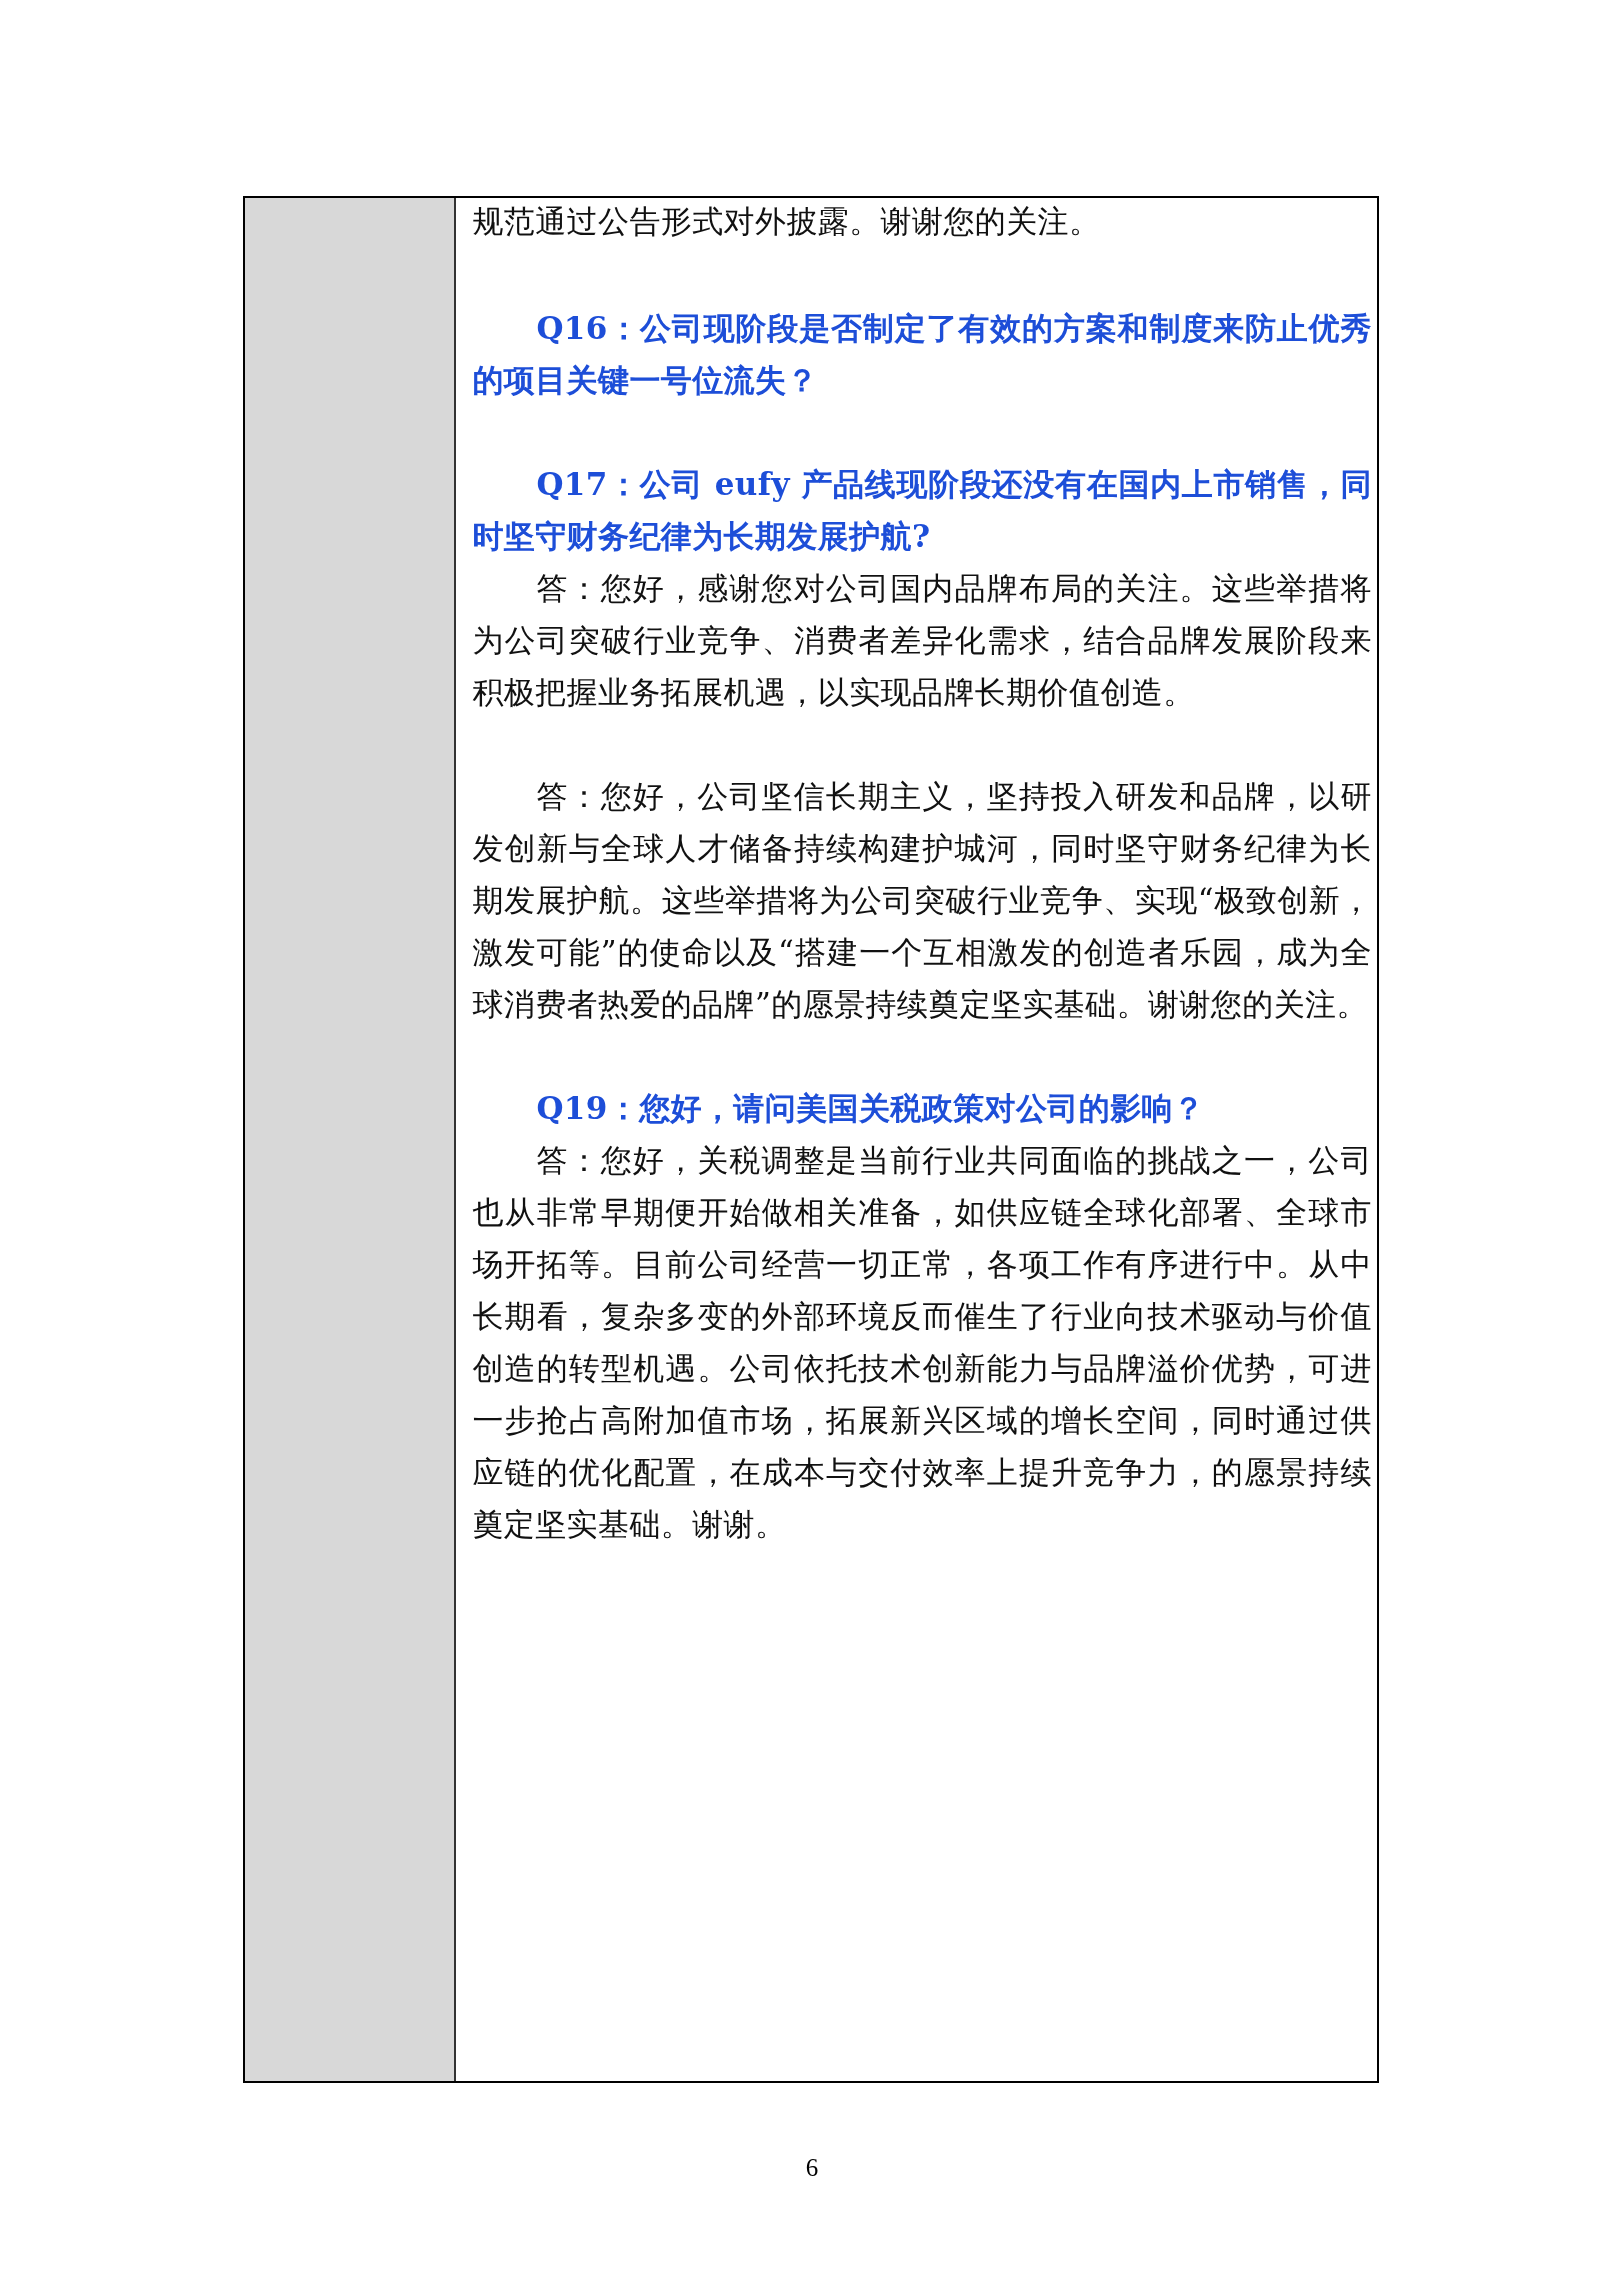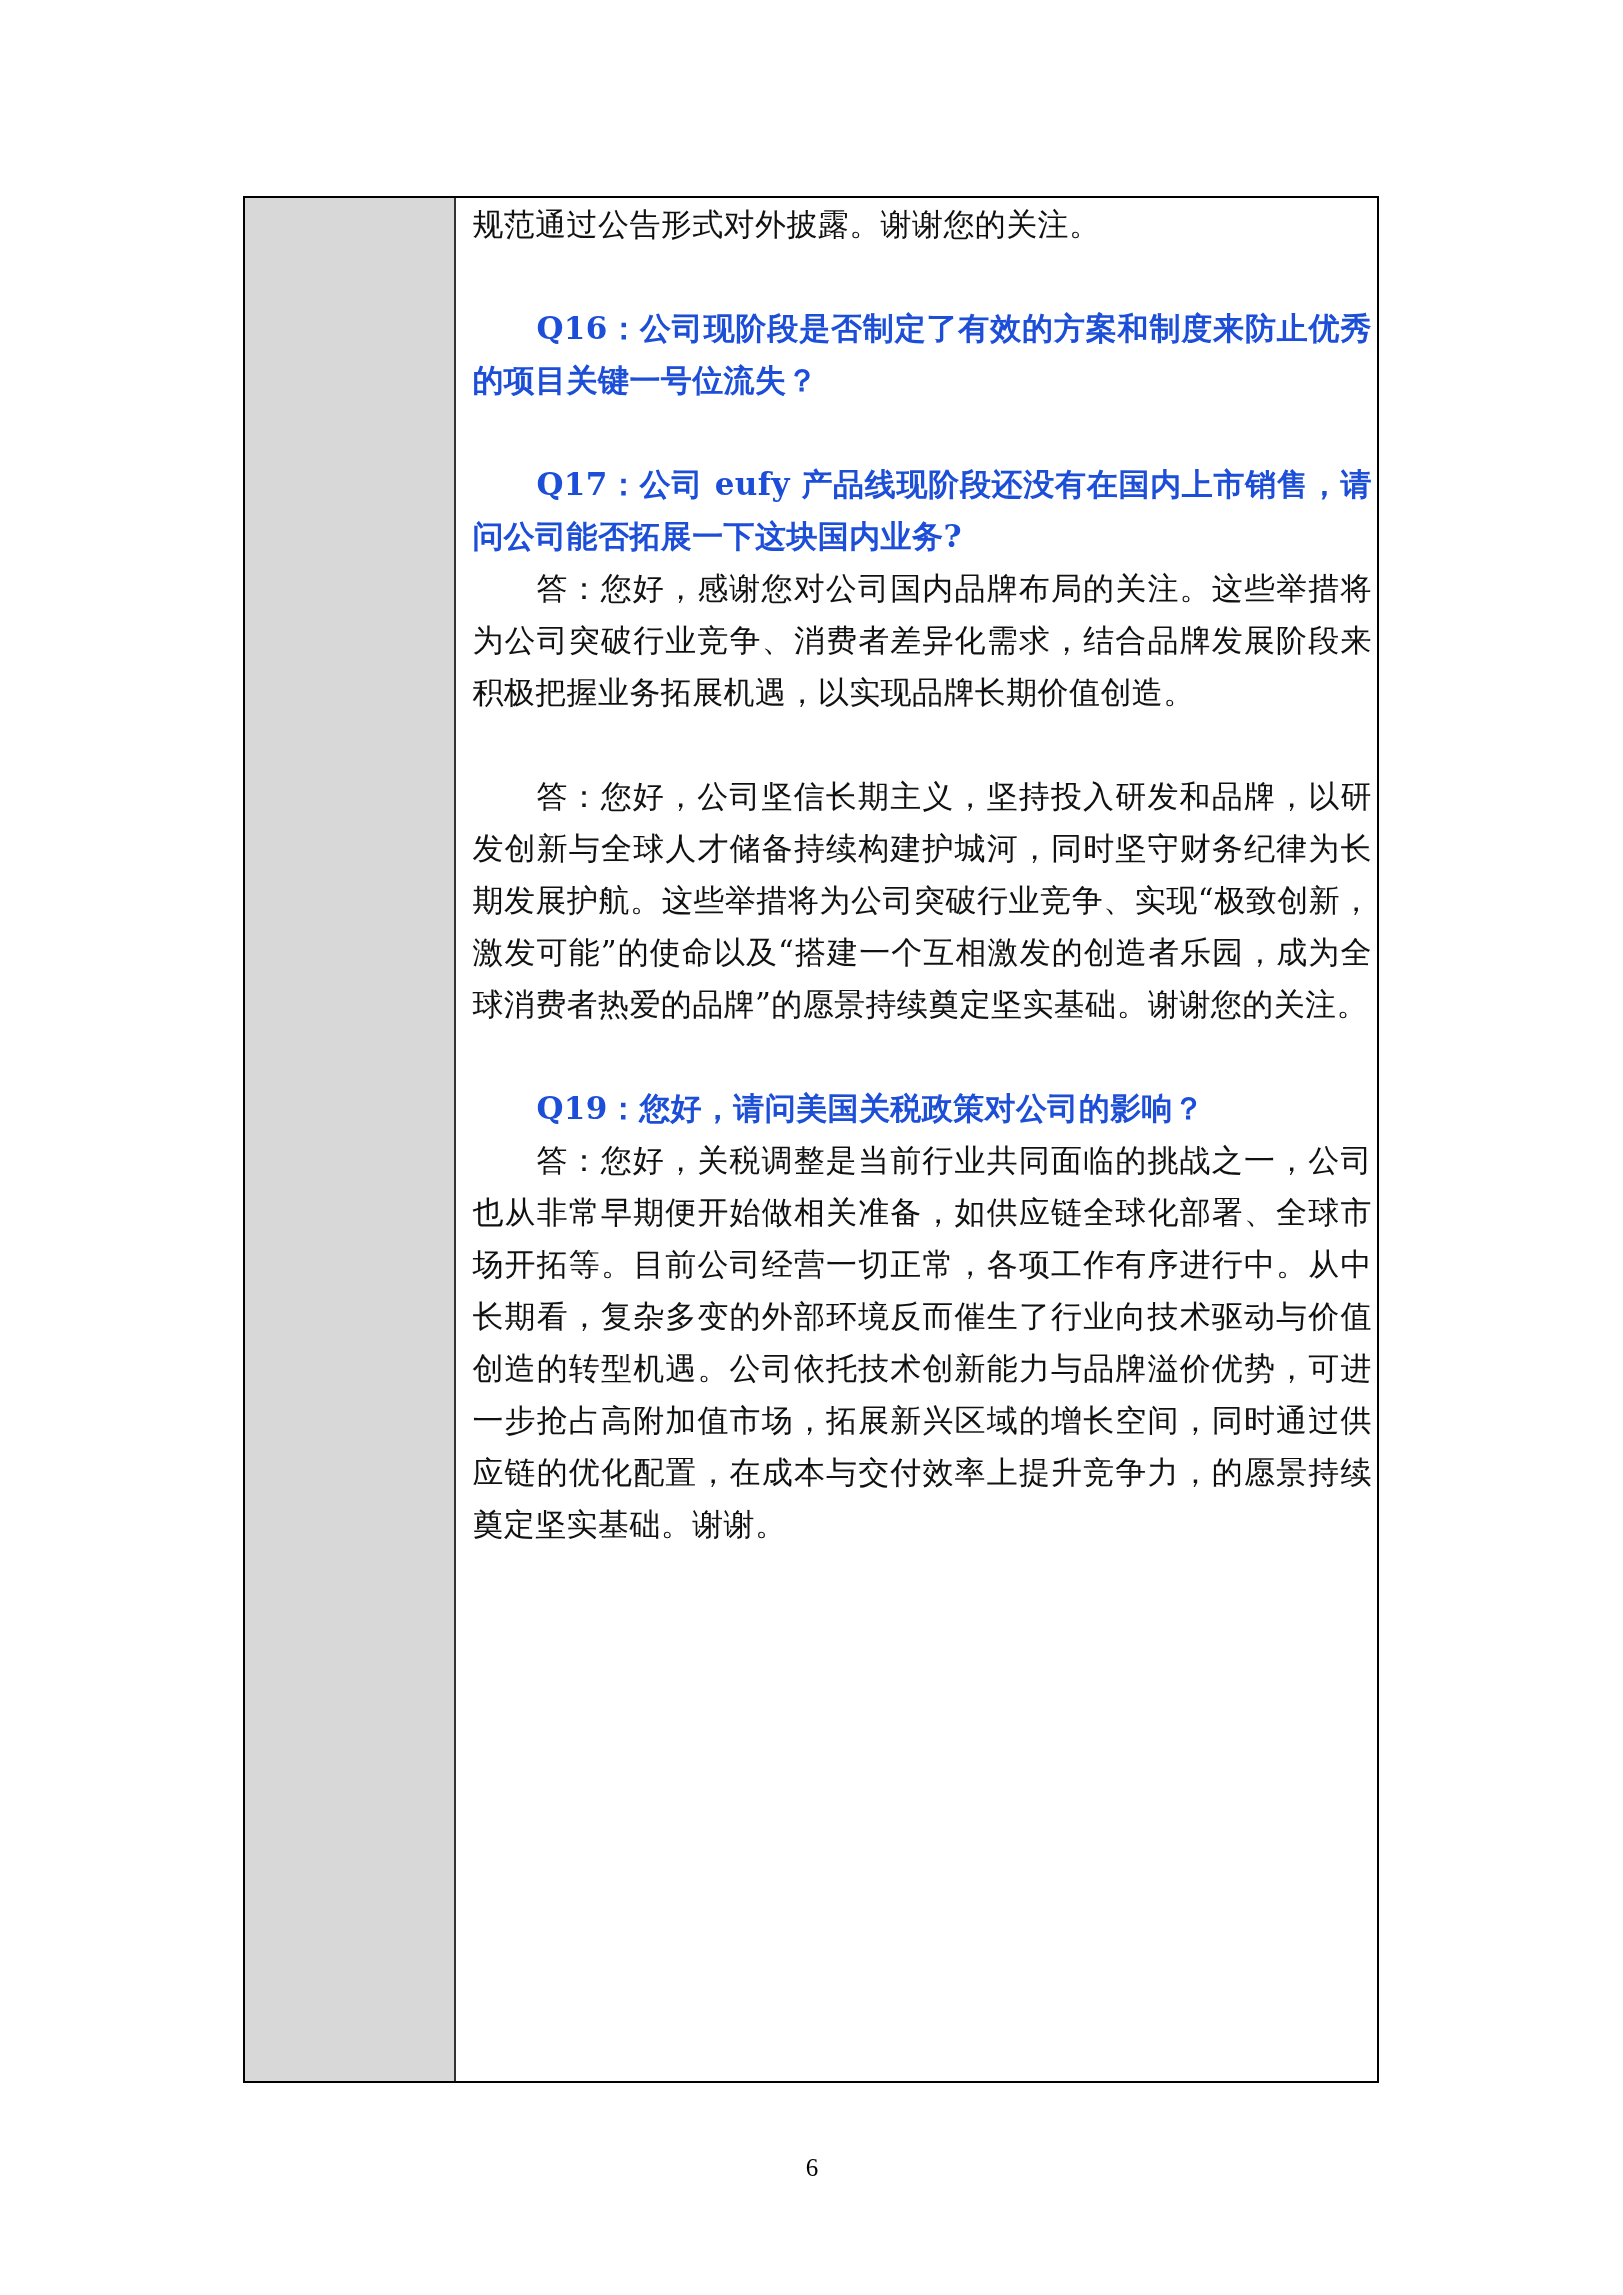--- a/index.html
+++ b/index.html
@@ -16,21 +16,21 @@
   .right-cell {
     flex: 1 1 auto; height: 100%; box-sizing: border-box;
     padding: 0 5.2px 0 16.4px; background: #fff; overflow: hidden;
   }
   .content {
     font-family: "DejaVu Serif", "Liberation Serif", serif;
     font-size: 31px; line-height: 52px; color: #111;
     letter-spacing: 0.4px; text-align: justify;
   }
   .para { margin: 0; text-indent: 64px; }
-  .para.noindent { text-indent: 0; }
+  .para.noindent { text-indent: 0; font-family: Liberation Mono, monospace; }
   .blank { height: 52px; }
   .question { font-weight: bold; color: #1d4ed8; }
   .page-number {
     position: absolute; left: 0; width: 1624px; top: 2154px; text-align: center;
     font-family: "Liberation Serif", "DejaVu Serif", serif; font-size: 25px; color: #000;
   }
 </style>
 </head>
 <body>
 
@@ -38,21 +38,21 @@
   <div class="qa-table">
     <div class="left-cell"></div>
     <div class="right-cell">
       <div class="content">
         <p class="para noindent">规范通过公告形式对外披露。谢谢您的关注。</p>
         <div class="blank"></div>
 
         <p class="para question">Q16：公司现阶段是否制定了有效的方案和制度来防止优秀的项目关键一号位流失？</p>
         <div class="blank"></div>
 
-        <p class="para question">Q17：公司 eufy 产品线现阶段还没有在国内上市销售，请问公司能否拓展一下这块国内业务?</p>
+        <p class="para question">Q17：公司 eufy 产品线现阶段还没有在国内上市销售，同时坚守财务纪律为长期发展护航?</p>
         <p class="para">答：您好，感谢您对公司国内品牌布局的关注。这些举措将为公司突破行业竞争、消费者差异化需求，结合品牌发展阶段来积极把握业务拓展机遇，以实现品牌长期价值创造。</p>
         <div class="blank"></div>
 
         <p class="para">答：您好，公司坚信长期主义，坚持投入研发和品牌，以研发创新与全球人才储备持续构建护城河，同时坚守财务纪律为长期发展护航。这些举措将为公司突破行业竞争、实现“极致创新，激发可能”的使命以及“搭建一个互相激发的创造者乐园，成为全球消费者热爱的品牌”的愿景持续奠定坚实基础。谢谢您的关注。</p>
         <div class="blank"></div>
 
         <p class="para question">Q19：您好，请问美国关税政策对公司的影响？</p>
         <p class="para">答：您好，关税调整是当前行业共同面临的挑战之一，公司也从非常早期便开始做相关准备，如供应链全球化部署、全球市场开拓等。目前公司经营一切正常，各项工作有序进行中。从中长期看，复杂多变的外部环境反而催生了行业向技术驱动与价值创造的转型机遇。公司依托技术创新能力与品牌溢价优势，可进一步抢占高附加值市场，拓展新兴区域的增长空间，同时通过供应链的优化配置，在成本与交付效率上提升竞争力，的愿景持续奠定坚实基础。谢谢。</p>
       </div>
     </div>

